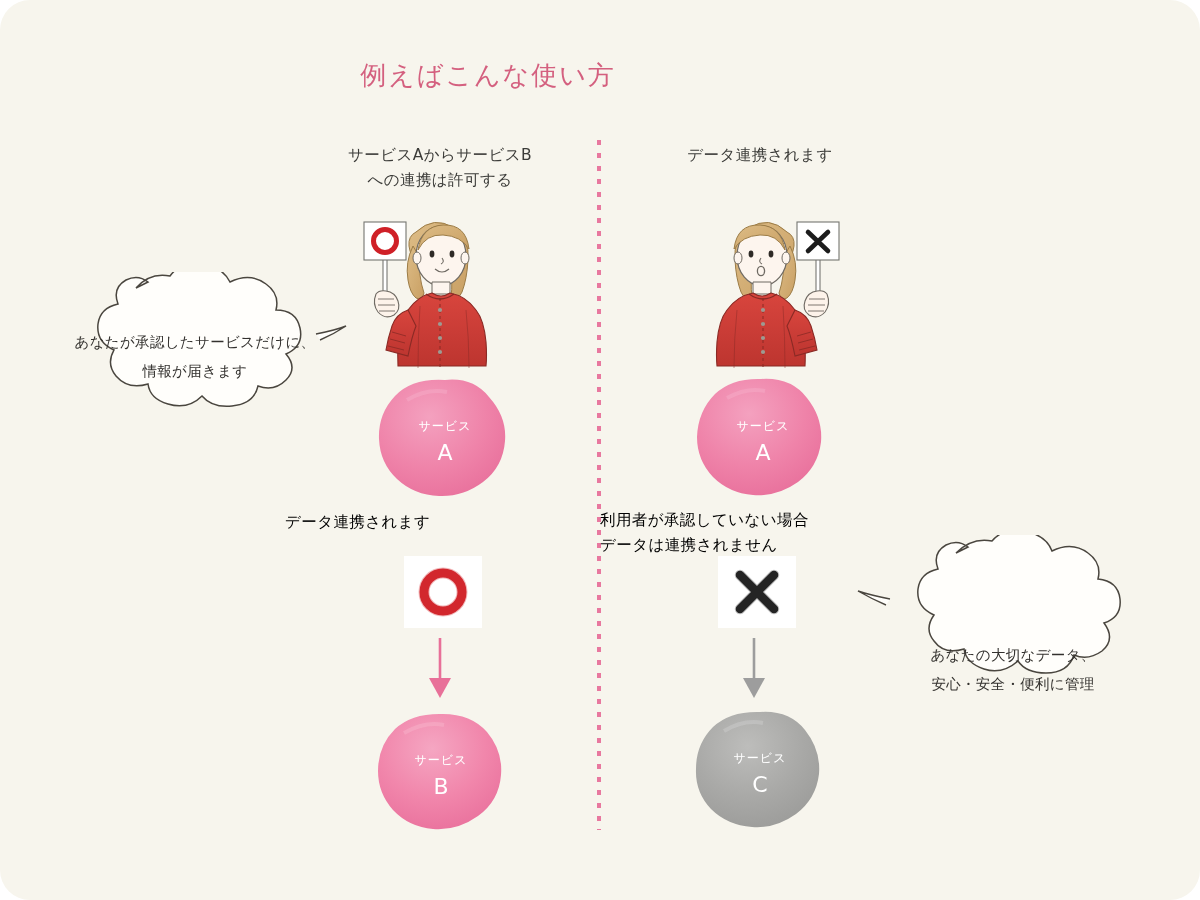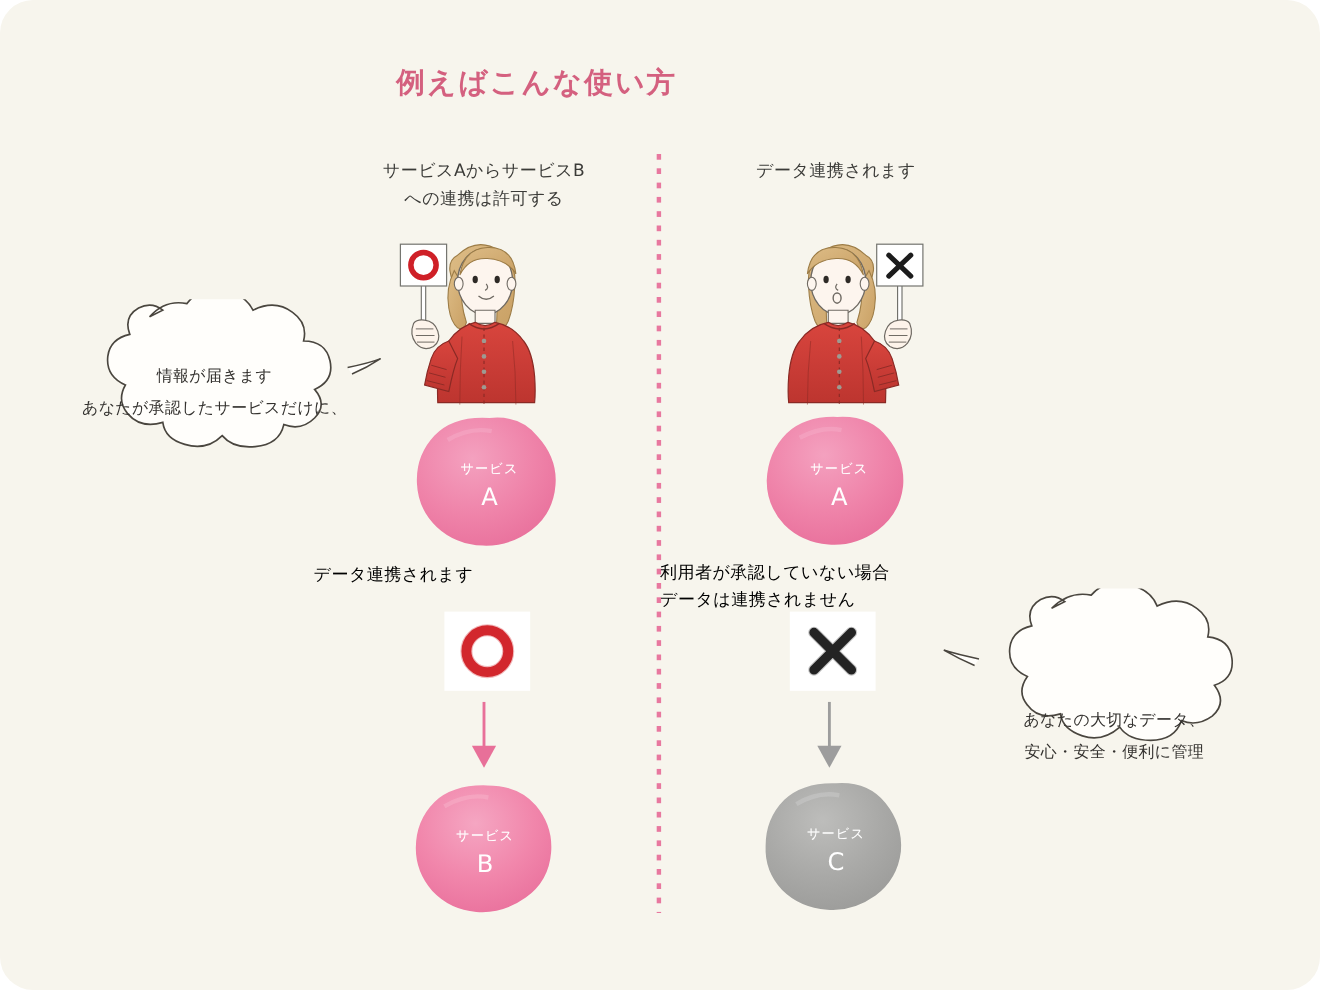--- a/index.html
+++ b/index.html
@@ -21,21 +21,21 @@
   }
 
   
   #title {
     position: absolute;
     top: 58px;
     left: 0;
     width: 976px;
     text-align: center;
     font-size: 26px;
-    font-weight: 700;
+    font-weight: 400;
     letter-spacing: 2px;
     color: #d4607f;
   }
 
   
   #divider {
     position: absolute;
     left: 597px;
     top: 140px;
     width: 4px;
@@ -368,22 +368,22 @@
     <div class="blob-txt">サービス</div>
     <div class="blob-sub">C</div>
   </div>
 
   <div id="bubble-left" class="bubble">
     <svg width="310" height="170" viewBox="0 0 310 170">
       <path d="M96 16 q14 -16 34 -12 q10 -14 30 -12 q22 2 30 18 q20 -10 36 2 q14 10 10 26 q20 0 24 18 q4 18 -14 26 q12 14 0 26 q-12 12 -28 6 q-4 18 -26 20 q-20 2 -30 -10 q-14 14 -34 8 q-18 -5 -20 -20 q-20 6 -32 -8 q-10 -12 -2 -26 q-18 -8 -16 -26 q2 -16 20 -20 q-6 -16 8 -24 q12 -6 22 2 z" fill="#fffefb" stroke="#4a463f" stroke-width="1.5"></path>
       <path d="M276 62 q20 -4 30 -8 q-12 8 -26 14" fill="#fffefb" stroke="#4a463f" stroke-width="1.4"></path>
     </svg>
     <div class="bubble-txt">
+      <div>あなたが承認したサービスだけに、</div>
       <div>情報が届きます</div>
-      <div>あなたが承認したサービスだけに、</div>
     </div>
   </div>
 
   <div id="bubble-right" class="bubble">
     <svg width="318" height="180" viewBox="0 0 318 180">
       <path d="M108 18 q16 -16 36 -12 q12 -14 32 -10 q22 4 28 20 q20 -10 36 2 q14 10 10 26 q20 2 22 20 q2 18 -16 24 q12 16 -2 28 q-14 10 -28 4 q-6 18 -28 18 q-20 0 -28 -12 q-16 14 -34 8 q-18 -6 -20 -20 q-20 6 -30 -8 q-10 -12 0 -26 q-18 -8 -16 -26 q2 -16 20 -20 q-6 -16 8 -24 q12 -6 22 2 z" fill="#fffefb" stroke="#4a463f" stroke-width="1.5"></path>
       <path d="M42 64 q-20 -4 -32 -8 q14 8 28 14" fill="#fffefb" stroke="#4a463f" stroke-width="1.4"></path>
     </svg>
     <div class="bubble-txt">
       <div>あなたの大切なデータ、</div>

